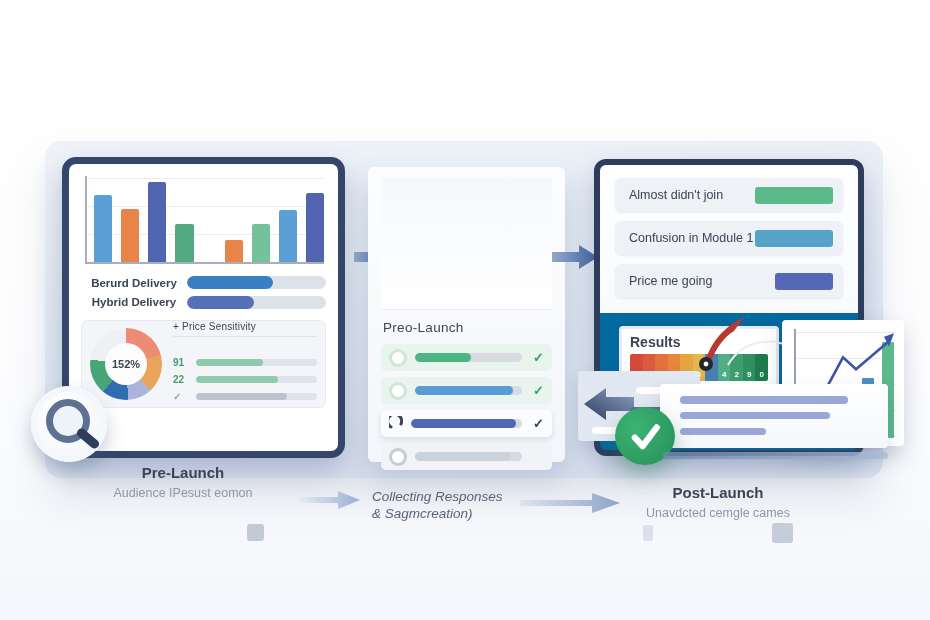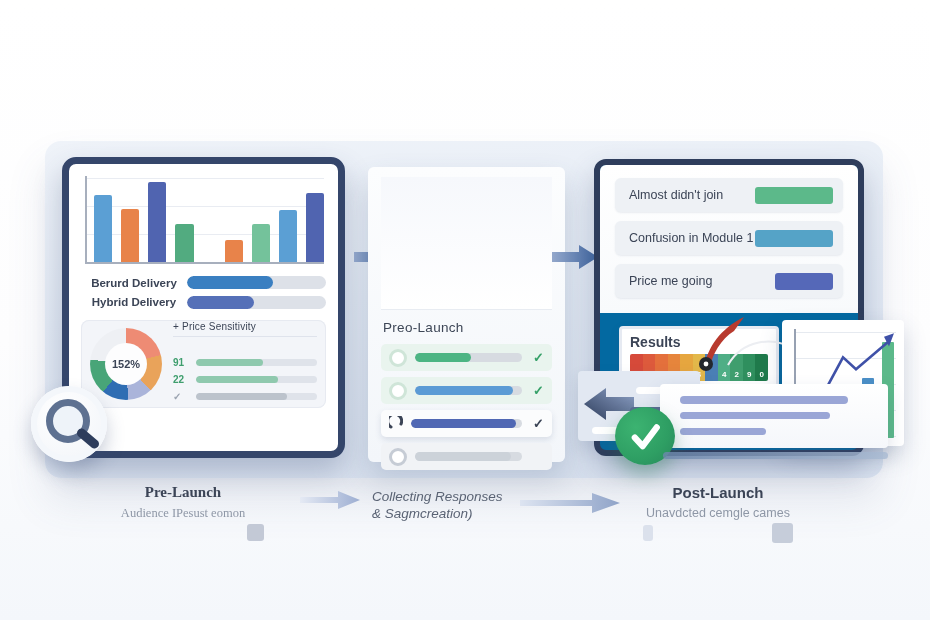--- a/index.html
+++ b/index.html
@@ -333,21 +333,21 @@
     <div class="note-line" style="left:20px;top:28px;width:150px;height:7px;"></div>
     <div class="note-line" style="left:20px;top:44px;width:86px;height:7px;"></div>
   </div>
   <div class="check-badge">
     <svg width="40" height="36" viewBox="0 0 50 46">
       <path d="M12,25 L22,36 L40,12" fill="none" stroke="#ffffff" stroke-width="8" stroke-linecap="round" stroke-linejoin="round"></path>
     </svg>
   </div>
   <div class="shadow-bar"></div>
 
-  <div class="step" style="left:93px;top:484px;width:180px;font-family:Liberation Serif, serif;">
+  <div class="step" style="left:93px;top:464px;width:180px;">
     <div class="step-title">Pre-Launch</div>
     <div class="step-sub">Audience IPesust eomon</div>
   </div>
 
   <svg class="arrow-abs" style="left:300px;top:490px;" width="60" height="20">
     <defs>
         <linearGradient id="ga4" x1="0" y1="0" x2="1" y2="0">
       <stop offset="0" stop-color="#e5eaf4"></stop>
           <stop offset="1" stop-color="#9daed2"></stop>
         </linearGradient>

